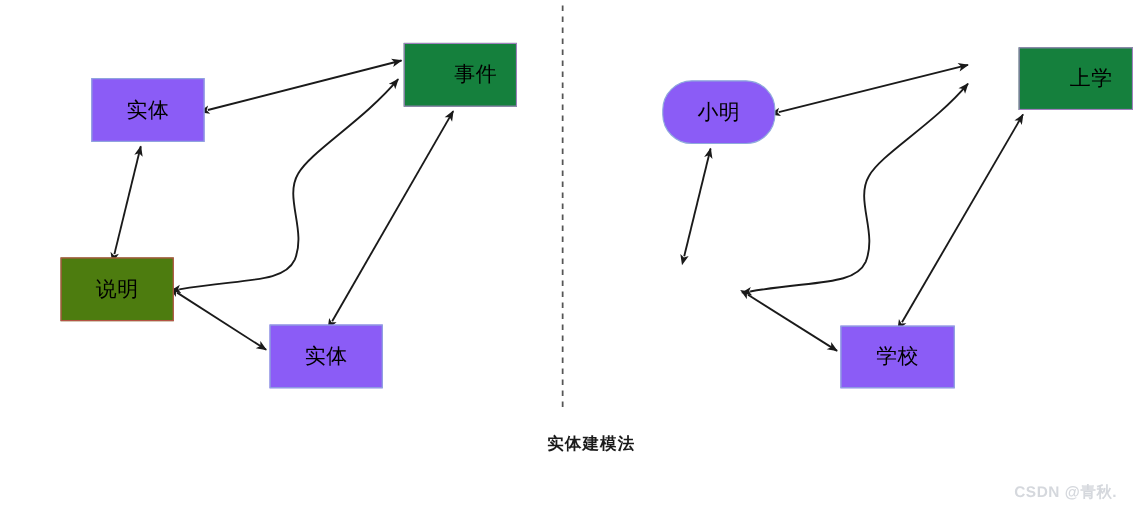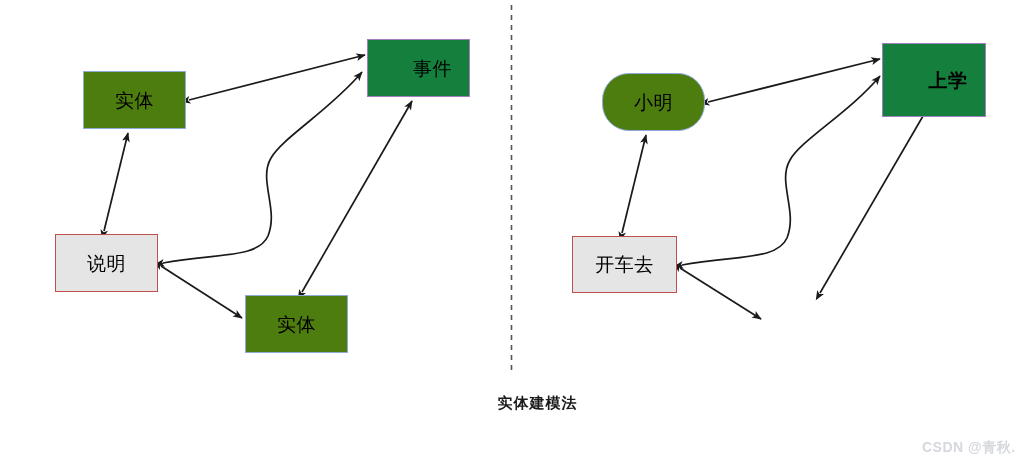--- a/index.html
+++ b/index.html
@@ -30,30 +30,30 @@
     display: flex;
     align-items: center;
     justify-content: center;
     font-size: 19px;
     line-height: 1;
     letter-spacing: 0.5px;
     color: #000000;
     z-index: 3;
   }
   .node-blue {
-    background: #4d7c0f;
+    background: #8b5cf6;
     border: 1.4px solid #8faadc;
   }
   .node-purple {
     background: #15803d;
     border: 1.4px solid #9f7fbd;
     padding-left: 28px;
   }
   .node-pink {
-    background: #e5e5e5;
+    background: #4d7c0f;
     border: 1.4px solid #c0504d;
   }
   .caption {
     position: absolute;
     font-size: 15px;
     font-weight: bold;
     color: #1a1a1a;
     letter-spacing: 1px;
     white-space: nowrap;
     z-index: 3;
@@ -119,26 +119,26 @@
   </div>
 
   <div class="node node-blue" style="left:245px; top:295px; width:103px; height:58px;">
     <span>实体</span>
   </div>
 
   <div class="node node-blue" style="left:602px; top:73px; width:103px; height:58px;border-radius:27px;">
     <span>小明</span>
   </div>
 
-  <div class="node node-purple" style="left:882px; top:43px; width:104px; height:74px;font-weight:bold;">
+  <div class="node node-purple" style="left:926px; top:43px; width:104px; height:57px;">
     <span>上学</span>
   </div>
 
-  <div class="node node-pink" style="left:572px; top:236px; width:105px; height:57px;">
-    <span>开车去</span>
+
+  <div class="node node-blue" style="left:764px; top:296px; width:104px; height:57px;">
+    <span>学校</span>
   </div>
-
 
   <div class="caption" style="left:0; top:394px; width:1033px; text-align:center;padding-left:21px;">实体建模法</div>
 
   <div class="watermark" style="left:922px; top:439px;">CSDN @青秋.</div>
 
 </div>
 
 </body></html>

